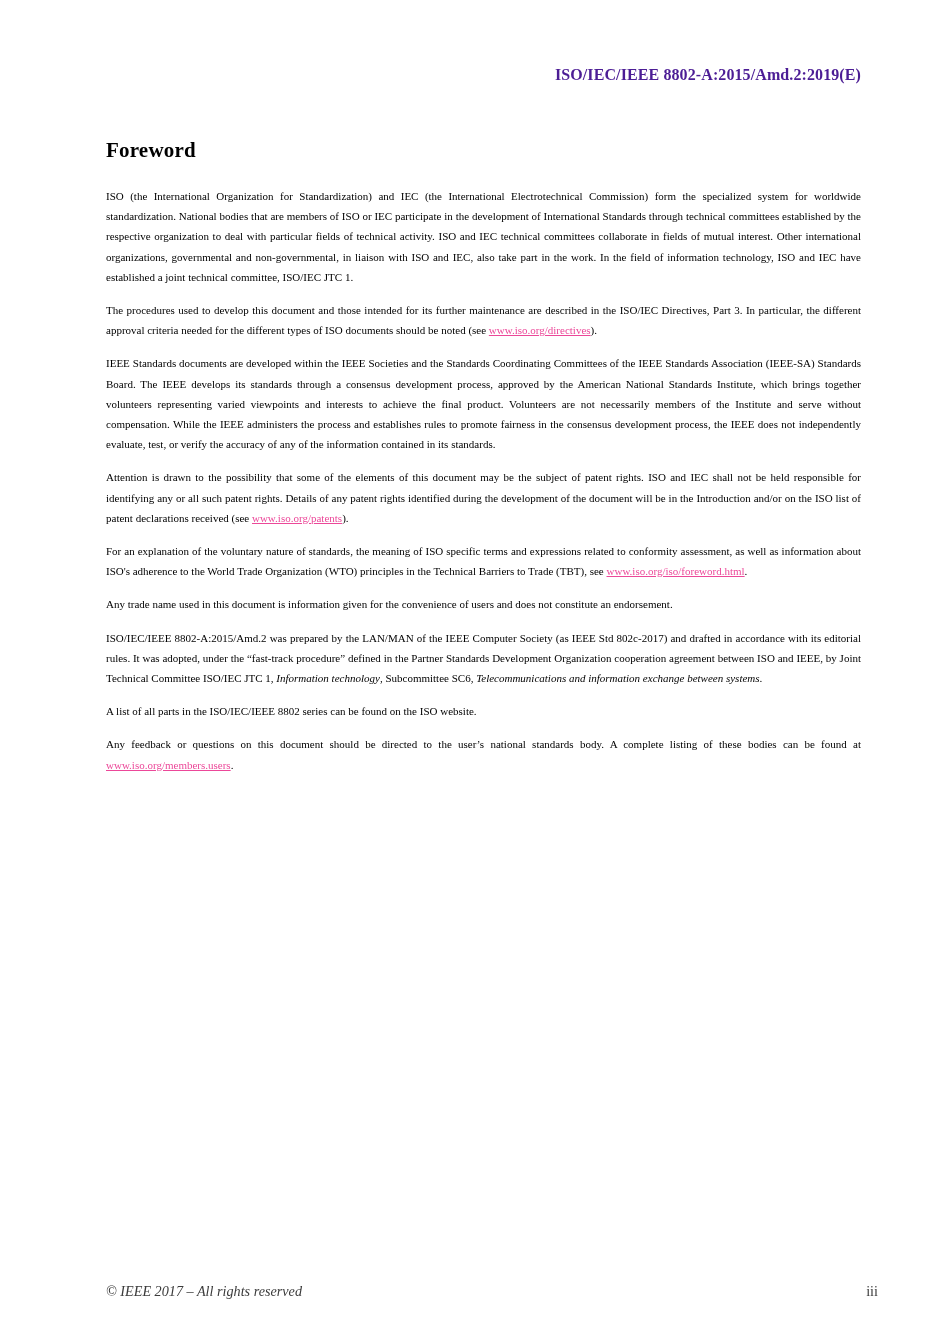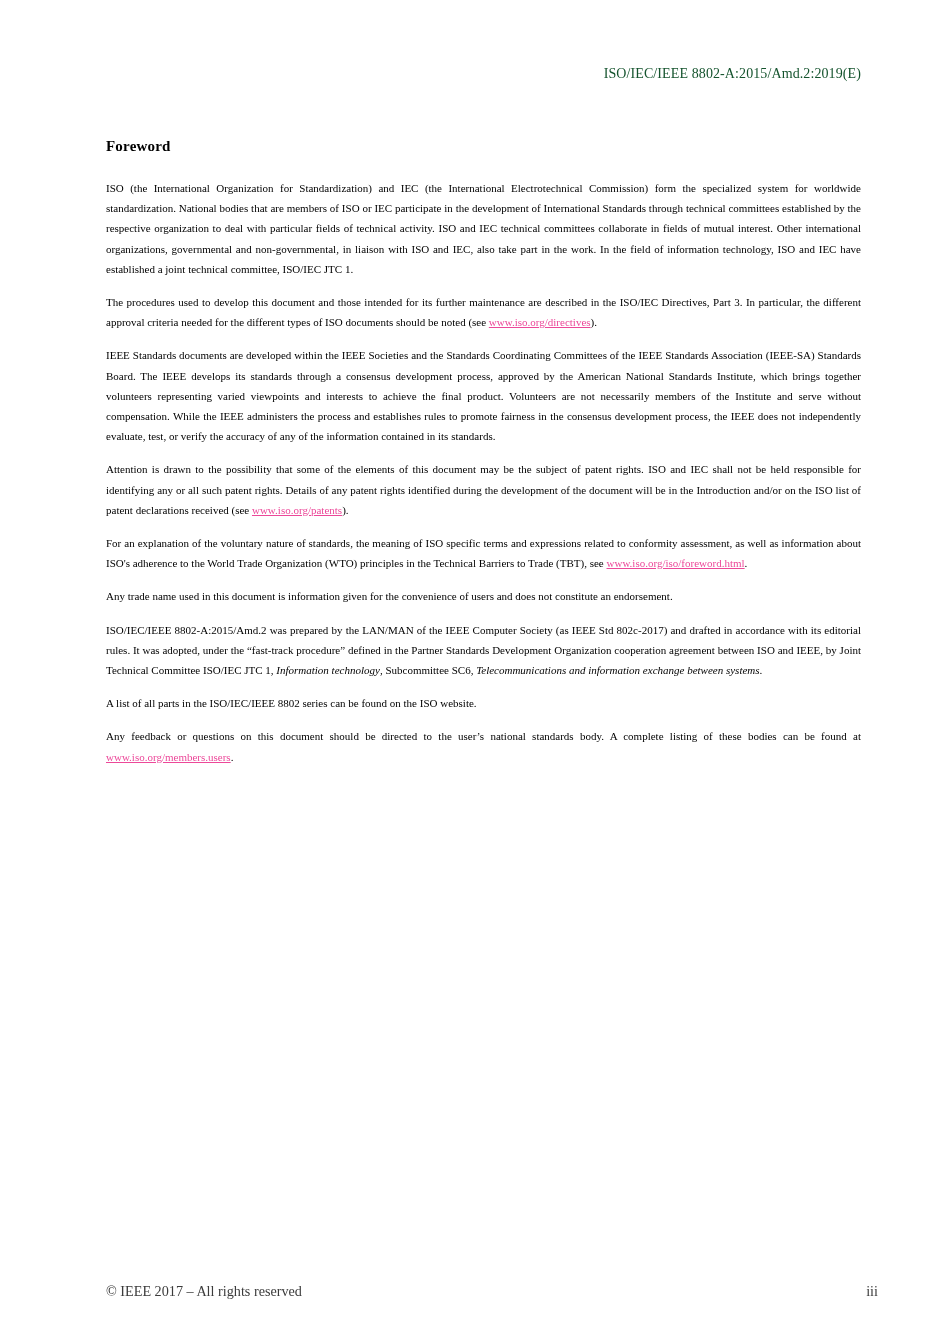--- a/index.html
+++ b/index.html
@@ -19,33 +19,33 @@
     background: #ffffff;
     overflow: hidden;
     box-sizing: border-box;
   }
   .running-header {
     position: absolute;
     top: 66px;
     left: 106px;
     width: 755px;
     text-align: right;
-    font-weight: normal;
-    font-size: 14px;
+    font-weight: bold;
+    font-size: 16px;
     letter-spacing: 0.1px;
-    color: #14532d;
+    color: #4c1d95;
   }
   .content {
     position: absolute;
     top: 138px;
     left: 106px;
     width: 755px;
   }
   h1.page-title {
-    font-size: 15px;
+    font-size: 21px;
     font-weight: bold;
     margin: 0 0 23px 0;
     color: #000000;
     letter-spacing: 0.2px;
   }
   p.para {
     margin: 0 0 13px 0;
     font-size: 11px;
     line-height: 20.2px;
     text-align: justify;
@@ -64,21 +64,21 @@
     position: absolute;
     left: 106px;
     top: 1283px;
     width: 772px;
     display: flex;
     justify-content: space-between;
     align-items: baseline;
     font-size: 14.2px;
     color: #3b3b3b;
   }
-  .footer .copyright { text-align: center; }
+  .footer .copyright { text-align: center; font-style: italic; }
   .footer .folio { text-align: right; }
 </style>
 </head>
 <body>
 
 <div class="page">
 
   <div class="running-header">ISO/IEC/IEEE 8802-A:2015/Amd.2:2019(E)</div>
 
   <div class="content">

